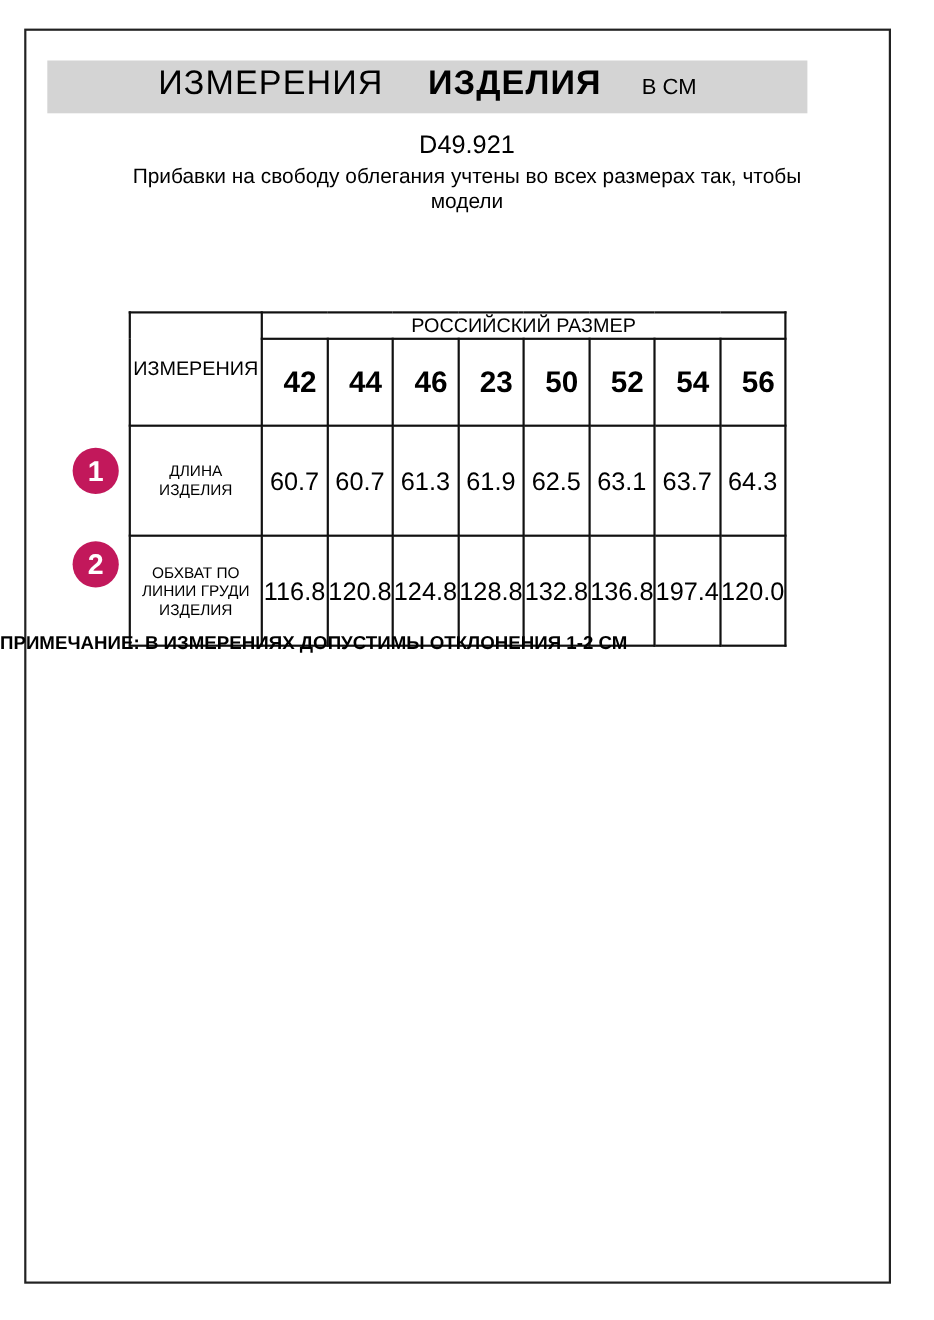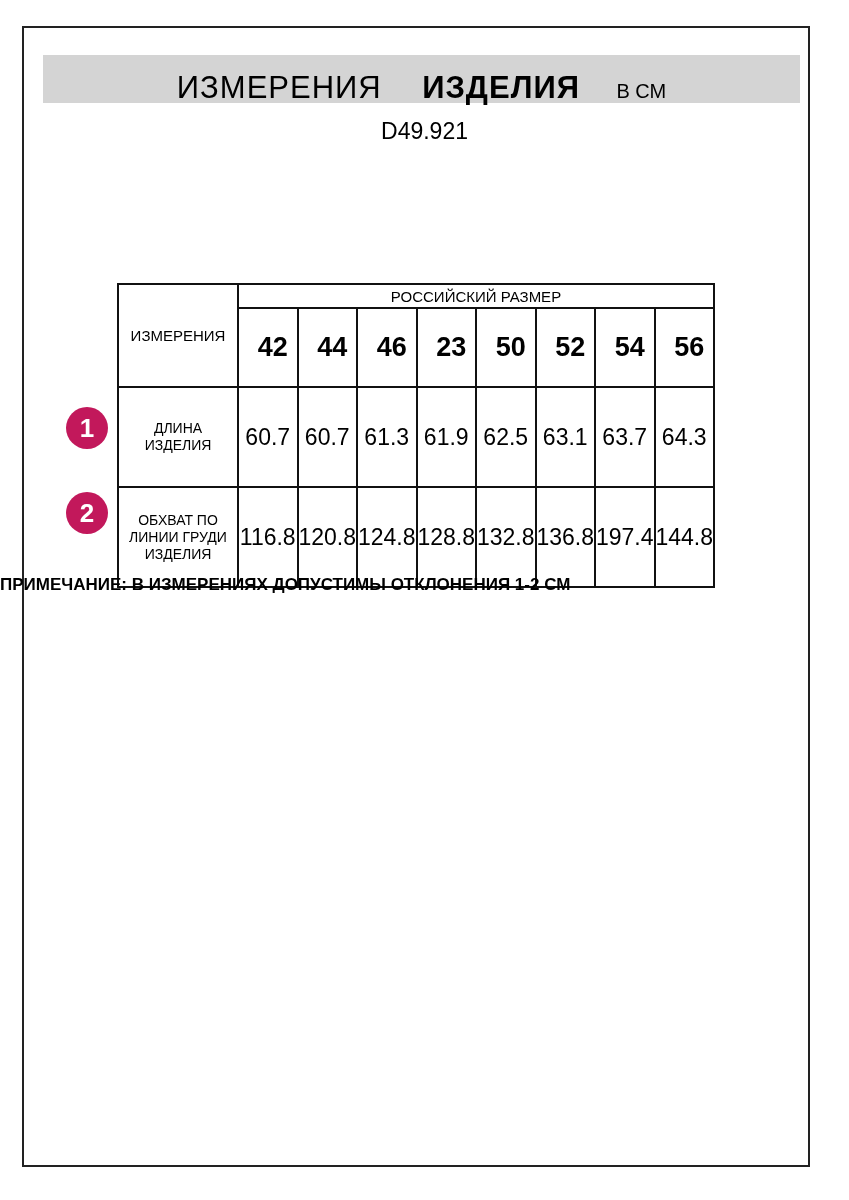--- a/index.html
+++ b/index.html
@@ -14,24 +14,24 @@
   .frame {
     position: absolute;
     left: 22px; top: 26px;
     width: 788px; height: 1141px;
     border: 2px solid #222;
     background: #fff;
   }
   .gray-bar {
     position: absolute;
     left: 43px; top: 55px;
-    width: 757px; height: 48px;
+    width: 691px; height: 48px;
     background: #d4d4d4;
     text-align: center;
-    line-height: 66px;
+    line-height: 40px;
     white-space: nowrap;
   }
   .gray-bar .t1 { font-size: 31px; font-weight: normal; letter-spacing: 1px; }
   .gray-bar .t2 { font-size: 31px; font-weight: bold; margin-left: 36px; letter-spacing: 1px; }
   .gray-bar .t3 { font-size: 20px; font-weight: normal; margin-left: 32px; }
   .code {
     position: absolute;
     left: 0; right: 0; top: 118px;
     text-align: center;
     font-size: 23px;
@@ -54,21 +54,21 @@
     border: 2px solid #111;
     text-align: center;
     vertical-align: middle;
     padding: 0;
   }
   .measure-head {
     width: 120px;
     font-size: 15px;
     font-weight: normal;
   }
-  .group-row th { height: 24px; font-size: 15px; font-weight: normal; }
+  .group-row th { height: 24px; font-size: 18px; font-weight: normal; }
   .sizes-row th { height: 79px; font-size: 27px; font-weight: bold; padding-left: 10px; }
   .size-table tbody tr { height: 100px; }
   .row-label {
     font-size: 14px;
     line-height: 17px;
     font-weight: normal;
     padding: 0 8px;
   }
   .value-cell { font-size: 23px; }
   .marker {
@@ -100,20 +100,22 @@
 
 <div class="gray-bar" style="background: rgb(212, 212, 212);">
   <span class="t1">ИЗМЕРЕНИЯ</span>
   <span class="t2">ИЗДЕЛИЯ</span>
   <span class="t3">В СМ</span>
 </div>
 
 <div class="code">D49.921</div>
 
 <div class="desc">
+  <div>Прибавки на свободу облегания учтены во всех размерах так, чтобы</div>
+  <div>модели</div>
 </div>
 
 <table class="size-table">
   <colgroup>
     <col style="width:120px">
     <col>
       <col>
       <col>
       <col>
       <col>
@@ -151,21 +153,21 @@
       </tr>
       <tr>
         <td class="row-label">ОБХВАТ ПО ЛИНИИ ГРУДИ ИЗДЕЛИЯ</td>
         <td class="value-cell">116.8</td>
         <td class="value-cell">120.8</td>
         <td class="value-cell">124.8</td>
         <td class="value-cell">128.8</td>
         <td class="value-cell">132.8</td>
         <td class="value-cell">136.8</td>
         <td class="value-cell">197.4</td>
-        <td class="value-cell">144.8</td>
+        <td class="value-cell">120.0</td>
       </tr>
     </tbody>
 </table>
 
 <div class="marker marker-1" style="background: rgb(194, 24, 91);">1</div>
 <div class="marker marker-2" style="background: rgb(194, 24, 91);">2</div>
 
 <div class="note">ПРИМЕЧАНИЕ: В ИЗМЕРЕНИЯХ ДОПУСТИМЫ ОТКЛОНЕНИЯ 1-2 СМ</div>
 
 </body></html>

